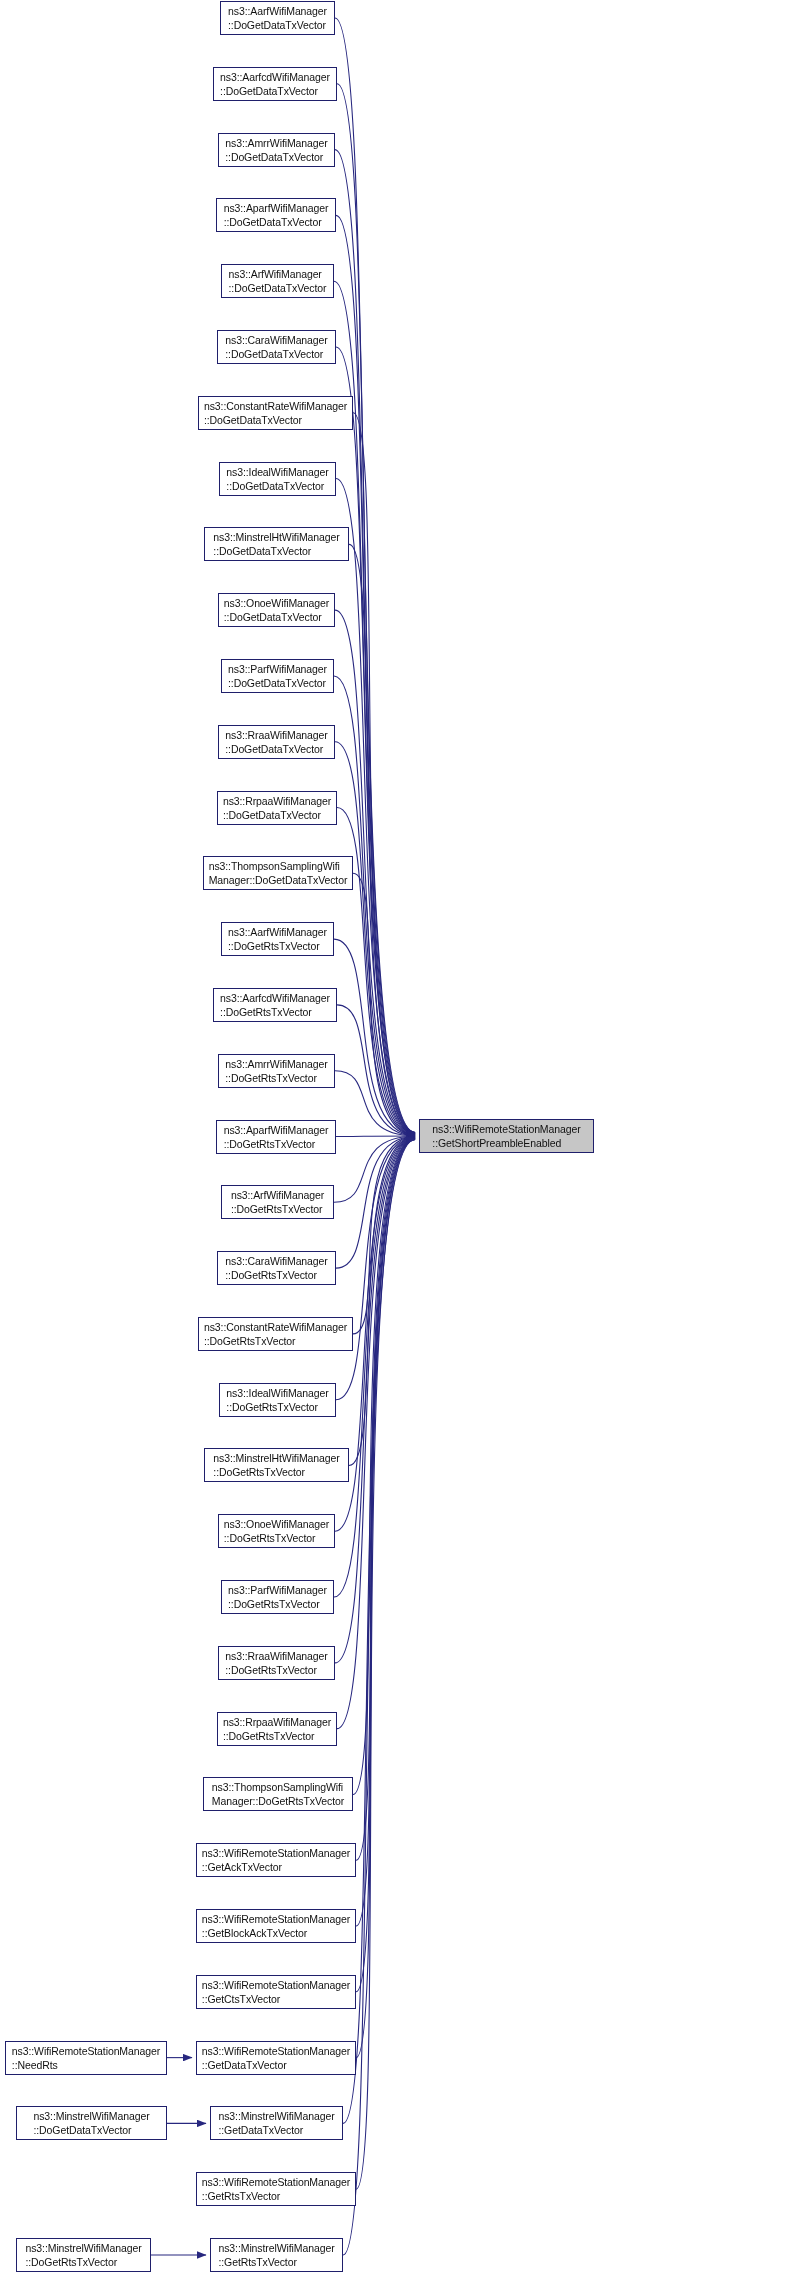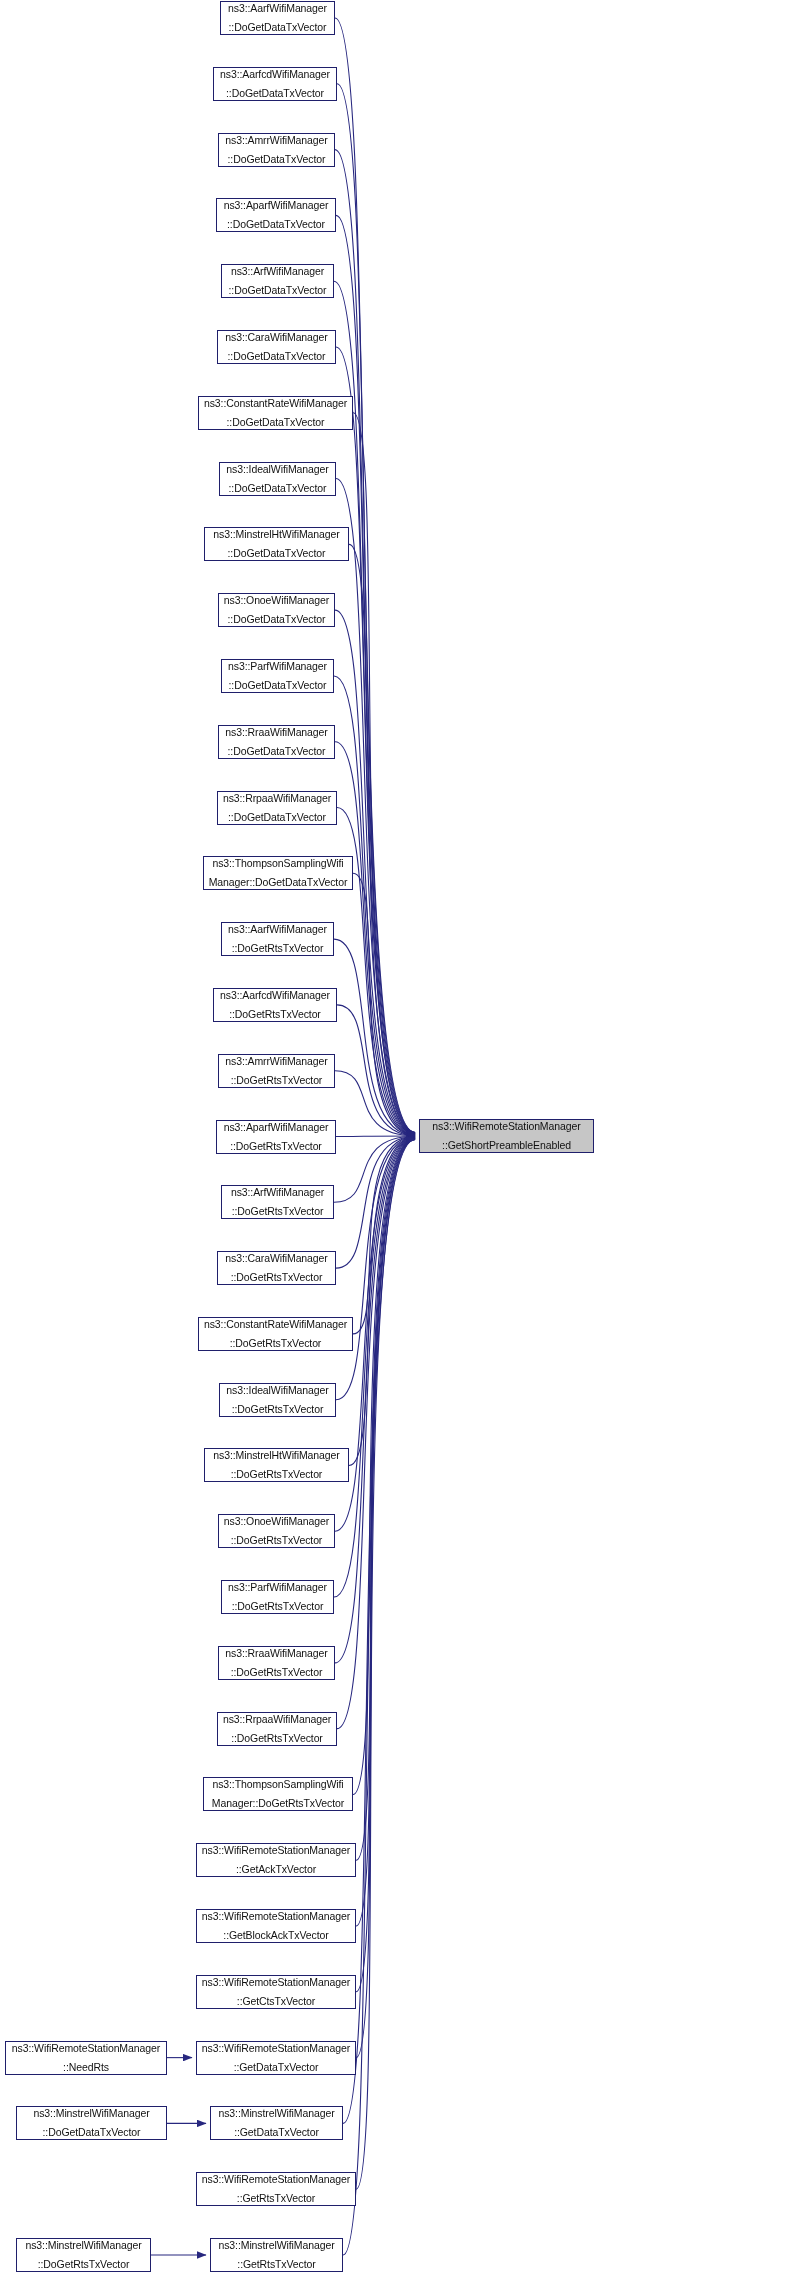--- a/index.html
+++ b/index.html
@@ -25,22 +25,21 @@
     height: 2273px;
     pointer-events: none;
   }
   .node {
     position: absolute;
     box-sizing: border-box;
     border: 1px solid #1f1f6b;
     background: #ffffff;
     color: #111111;
     font-size: 10.5px;
-    line-height: 19px;
-    text-align: center;
+    line-height: 14px;
     display: flex;
     align-items: center;
     justify-content: center;
     white-space: pre-line;
     letter-spacing: -0.1px;
   }
   .node.focus {
     background: #c6c6c6;
     border-color: #1f1f6b;
   }

